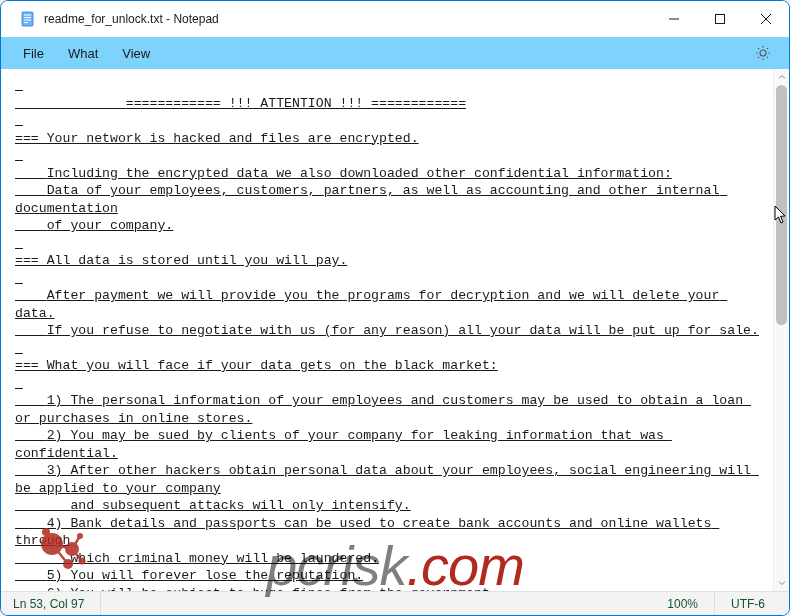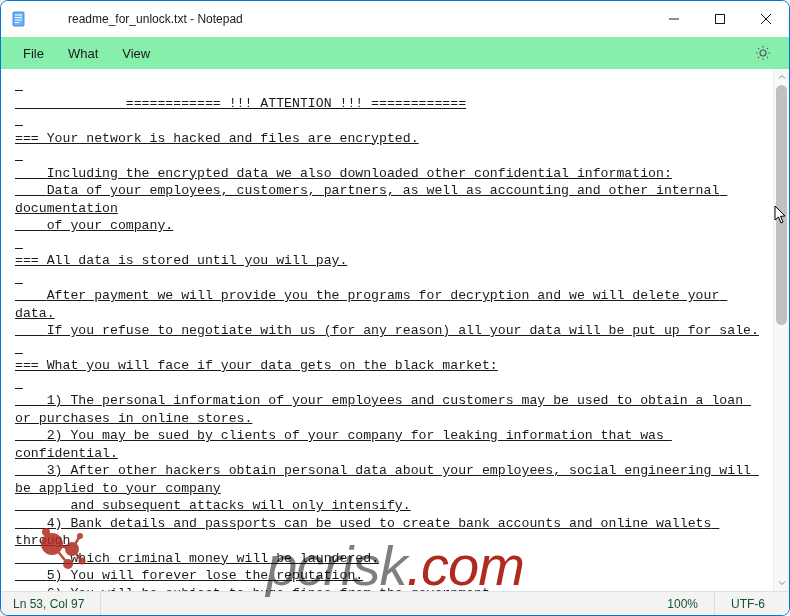--- a/index.html
+++ b/index.html
@@ -19,22 +19,21 @@
   border-radius: 8px;
   display: flex;
   flex-direction: column;
   overflow: hidden;
 }
 .titlebar {
   height: 36px;
   display: flex;
   align-items: center;
   background: #ffffff;
-  padding-left: 10px;
-  gap: 33px;
+  padding-left: 19px;
 }
 .app-icon {
   width: 16px;
   height: 16px;
   margin-right: 8px;
   display: flex;
   align-items: center;
   justify-content: center;
 }
 .title-text {
@@ -53,21 +52,21 @@
   display: flex;
   align-items: center;
   justify-content: center;
   color: #1a1a1a;
 }
 .menubar {
   height: 32px;
   display: flex;
   align-items: center;
   padding: 0 10px;
-  background: #86efac;
+  background: #7dd3fc;
 }
 .menu-item {
   padding: 4px 12px;
   font-size: 13px;
   color: #1a1a1a;
   border-radius: 4px;
 }
 .menu-spacer { flex: 1; }
 .settings-btn {
   width: 32px;

